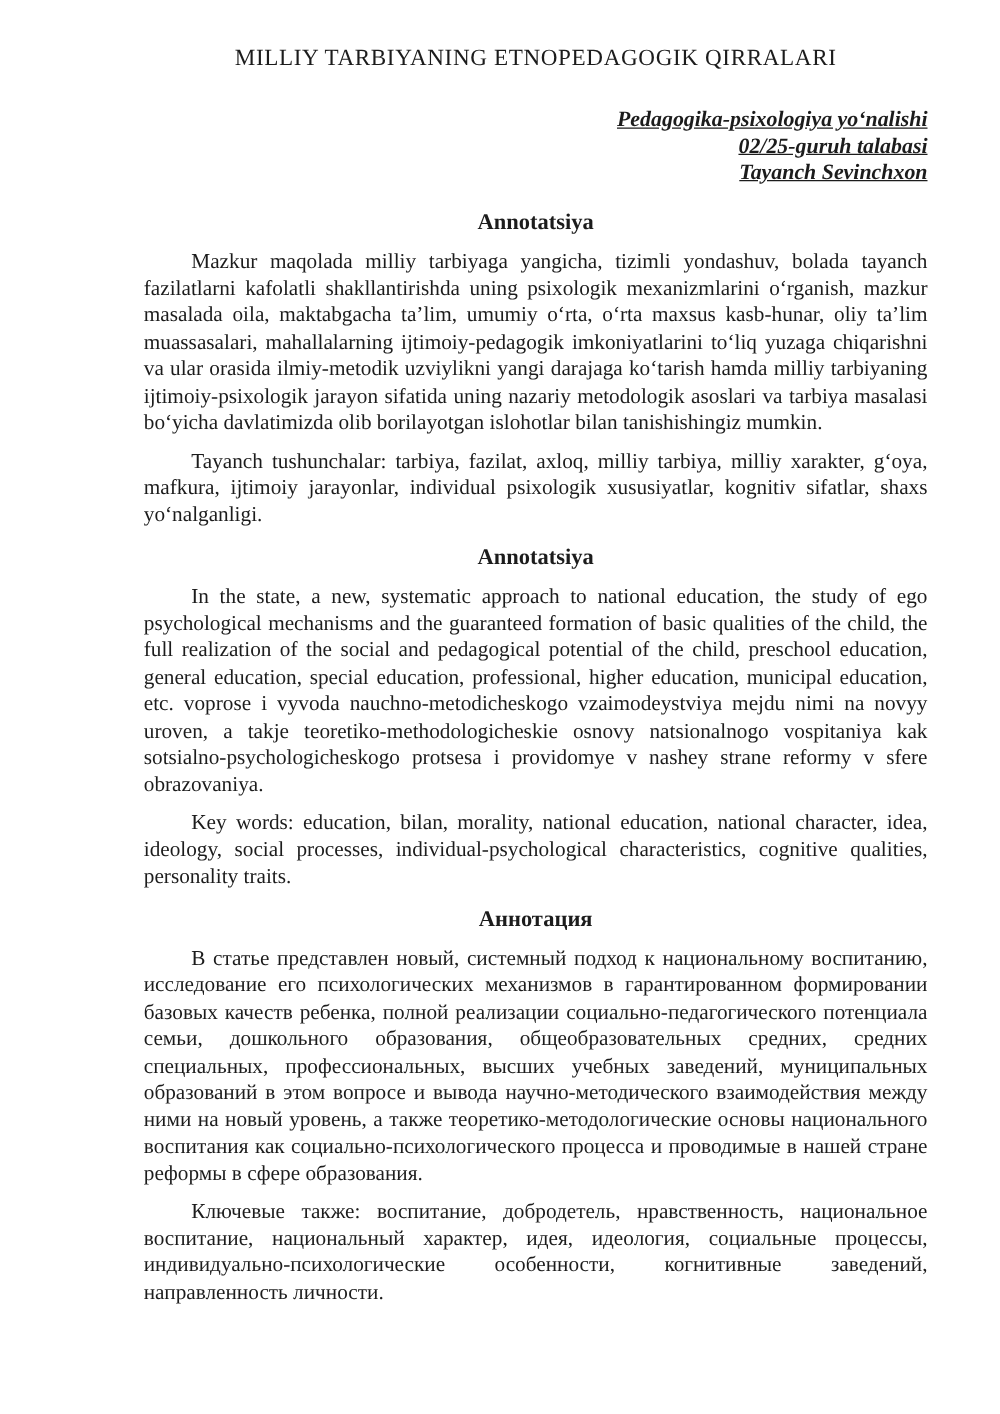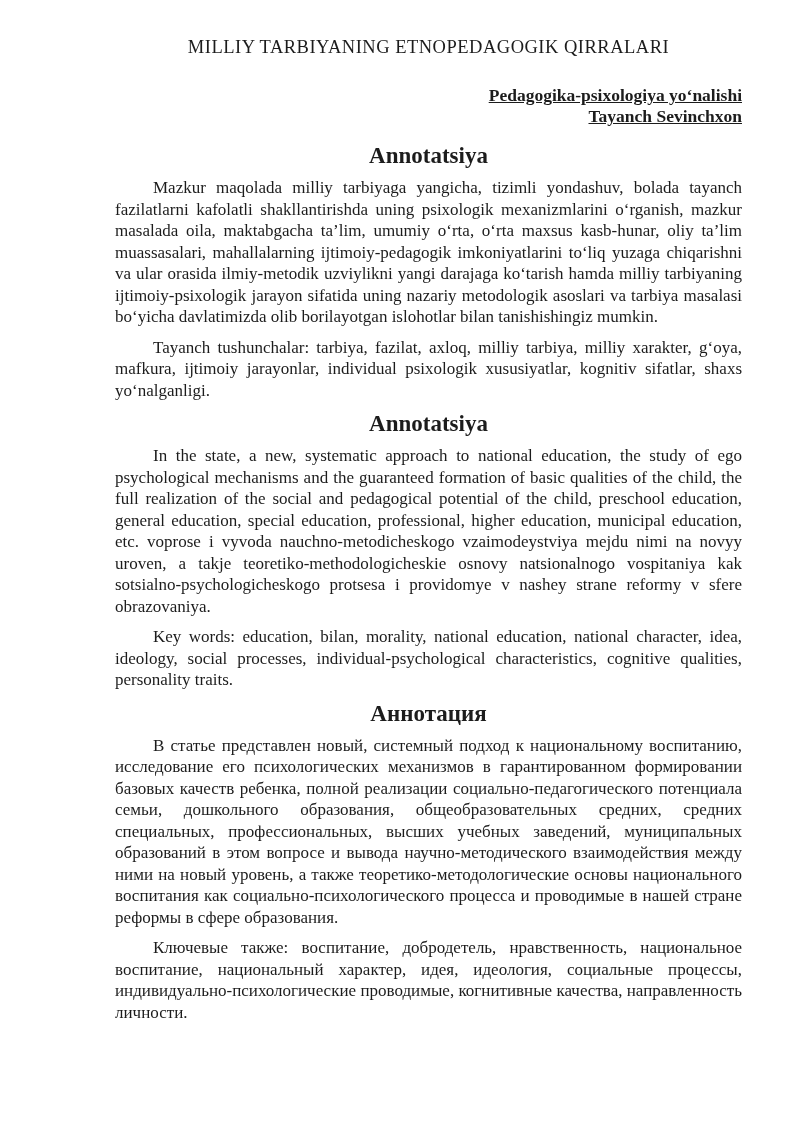--- a/index.html
+++ b/index.html
@@ -28,24 +28,25 @@
     margin: 0;
   }
   .author-block {
     margin-top: 27px;
     text-align: right;
     font-size: 17.5px;
     line-height: 21px;
   }
   .author-line {
     font-weight: bold;
+    font-style: italic;
     text-decoration: underline;
   }
   .sec-heading {
-    font-size: 23px;
+    font-size: 18px;
     font-weight: bold;
     text-align: center;
     line-height: 22px;
     margin: 12px 0 10px 0;
   }
   .sec-heading.first {
     margin-top: 18px;
   }
   .body-par {
     font-size: 17px;
@@ -60,28 +61,29 @@
 </style>
 </head>
 <body>
 
 <div class="page">
 
   <h1 class="doc-title">MILLIY TARBIYANING ETNOPEDAGOGIK QIRRALARI</h1>
 
   <div class="author-block">
     <div class="author-line">Pedagogika-psixologiya yo‘nalishi</div>
+    <div class="author-line">02/25-guruh talabasi</div>
     <div class="author-line">Tayanch Sevinchxon</div>
   </div>
 
   <h2 class="sec-heading first">Annotatsiya</h2>
   <p class="body-par">Mazkur maqolada milliy tarbiyaga yangicha, tizimli yondashuv, bolada tayanch fazilatlarni kafolatli shakllantirishda uning psixologik mexanizmlarini o‘rganish, mazkur masalada oila, maktabgacha ta’lim, umumiy o‘rta, o‘rta maxsus kasb-hunar, oliy ta’lim muassasalari, mahallalarning ijtimoiy-pedagogik imkoniyatlarini to‘liq yuzaga chiqarishni va ular orasida ilmiy-metodik uzviylikni yangi darajaga ko‘tarish hamda milliy tarbiyaning ijtimoiy-psixologik jarayon sifatida uning nazariy metodologik asoslari va tarbiya masalasi bo‘yicha davlatimizda olib borilayotgan islohotlar bilan tanishishingiz mumkin.</p>
   <p class="body-par"><span class="kw-label">Tayanch tushunchalar:</span><span> tarbiya, fazilat, axloq, milliy tarbiya, milliy xarakter, g‘oya, mafkura, ijtimoiy jarayonlar, individual psixologik xususiyatlar, kognitiv sifatlar, shaxs yo‘nalganligi.</span></p>
 
   <h2 class="sec-heading">Annotatsiya</h2>
   <p class="body-par">In the state, a new, systematic approach to national education, the study of ego psychological mechanisms and the guaranteed formation of basic qualities of the child, the full realization of the social and pedagogical potential of the child, preschool education, general education, special education, professional, higher education, municipal education, etc. voprose i vyvoda nauchno-metodicheskogo vzaimodeystviya mejdu nimi na novyy uroven, a takje teoretiko-methodologicheskie osnovy natsionalnogo vospitaniya kak sotsialno-psychologicheskogo protsesa i providomye v nashey strane reformy v sfere obrazovaniya.</p>
   <p class="body-par"><span class="kw-label">Key words:</span><span> education, bilan, morality, national education, national character, idea, ideology, social processes, individual-psychological characteristics, cognitive qualities, personality traits.</span></p>
 
   <h2 class="sec-heading">Аннотация</h2>
   <p class="body-par">В статье представлен новый, системный подход к национальному воспитанию, исследование его психологических механизмов в гарантированном формировании базовых качеств ребенка, полной реализации социально-педагогического потенциала семьи, дошкольного образования, общеобразовательных средних, средних специальных, профессиональных, высших учебных заведений, муниципальных образований в этом вопросе и вывода научно-методического взаимодействия между ними на новый уровень, а также теоретико-методологические основы национального воспитания как социально-психологического процесса и проводимые в нашей стране реформы в сфере образования.</p>
-  <p class="body-par"><span class="kw-label">Ключевые также:</span><span> воспитание, добродетель, нравственность, национальное воспитание, национальный характер, идея, идеология, социальные процессы, индивидуально-психологические проводимые, когнитивные качества, направленность личности.</span></p>
+  <p class="body-par"><span class="kw-label">Ключевые также:</span><span> воспитание, добродетель, нравственность, национальное воспитание, национальный характер, идея, идеология, социальные процессы, индивидуально-психологические особенности, когнитивные заведений, направленность личности.</span></p>
 
 </div>
 
 </body></html>

